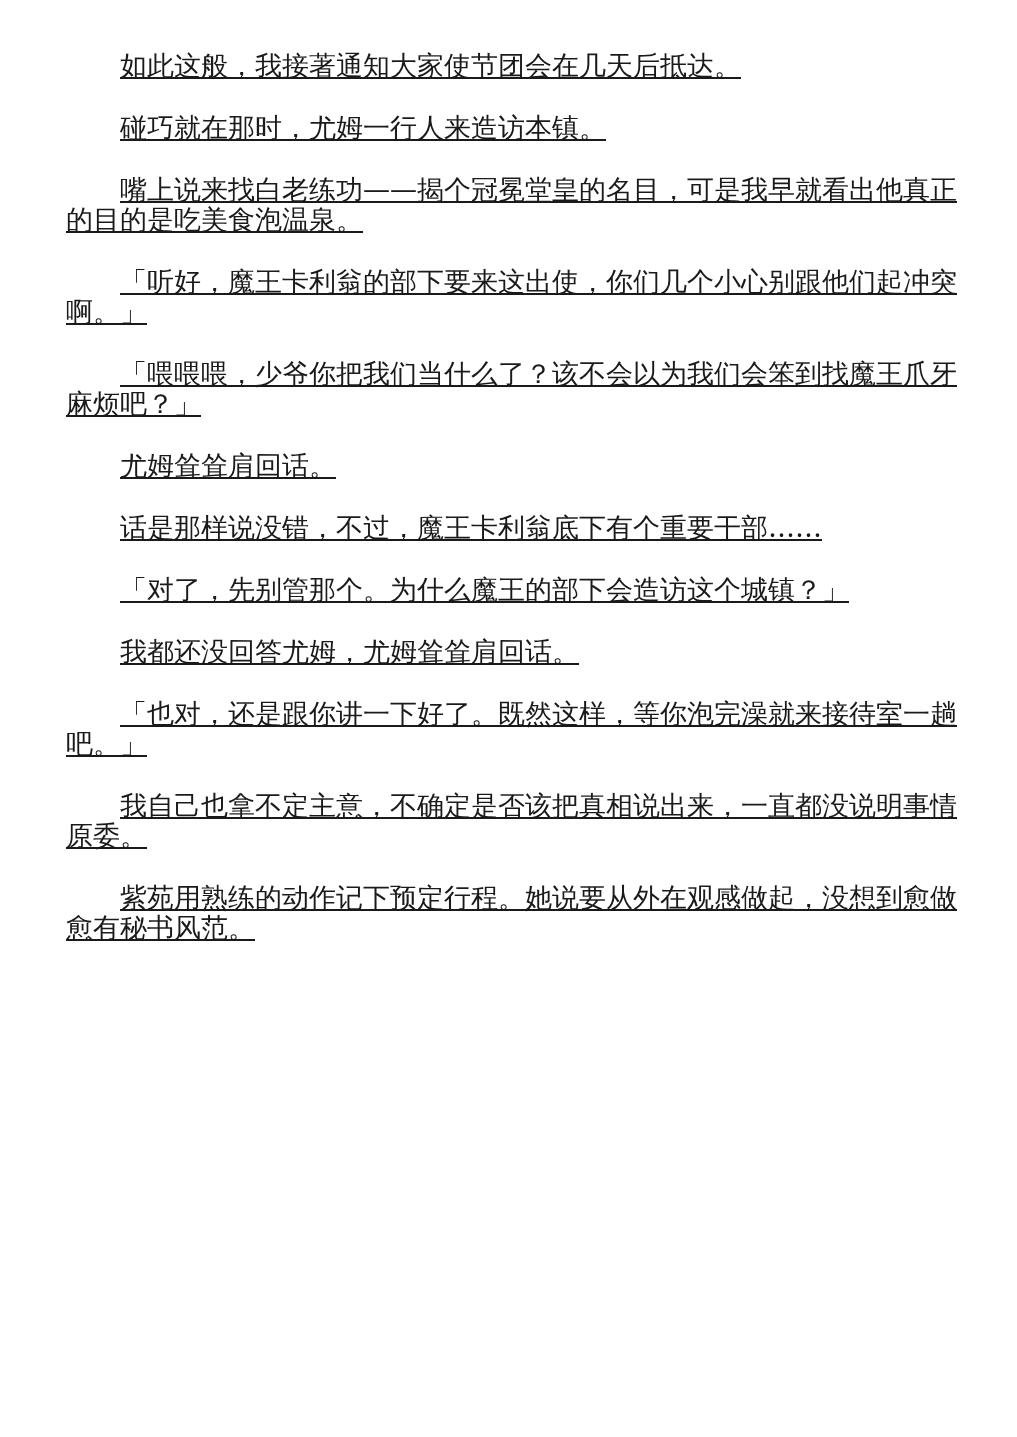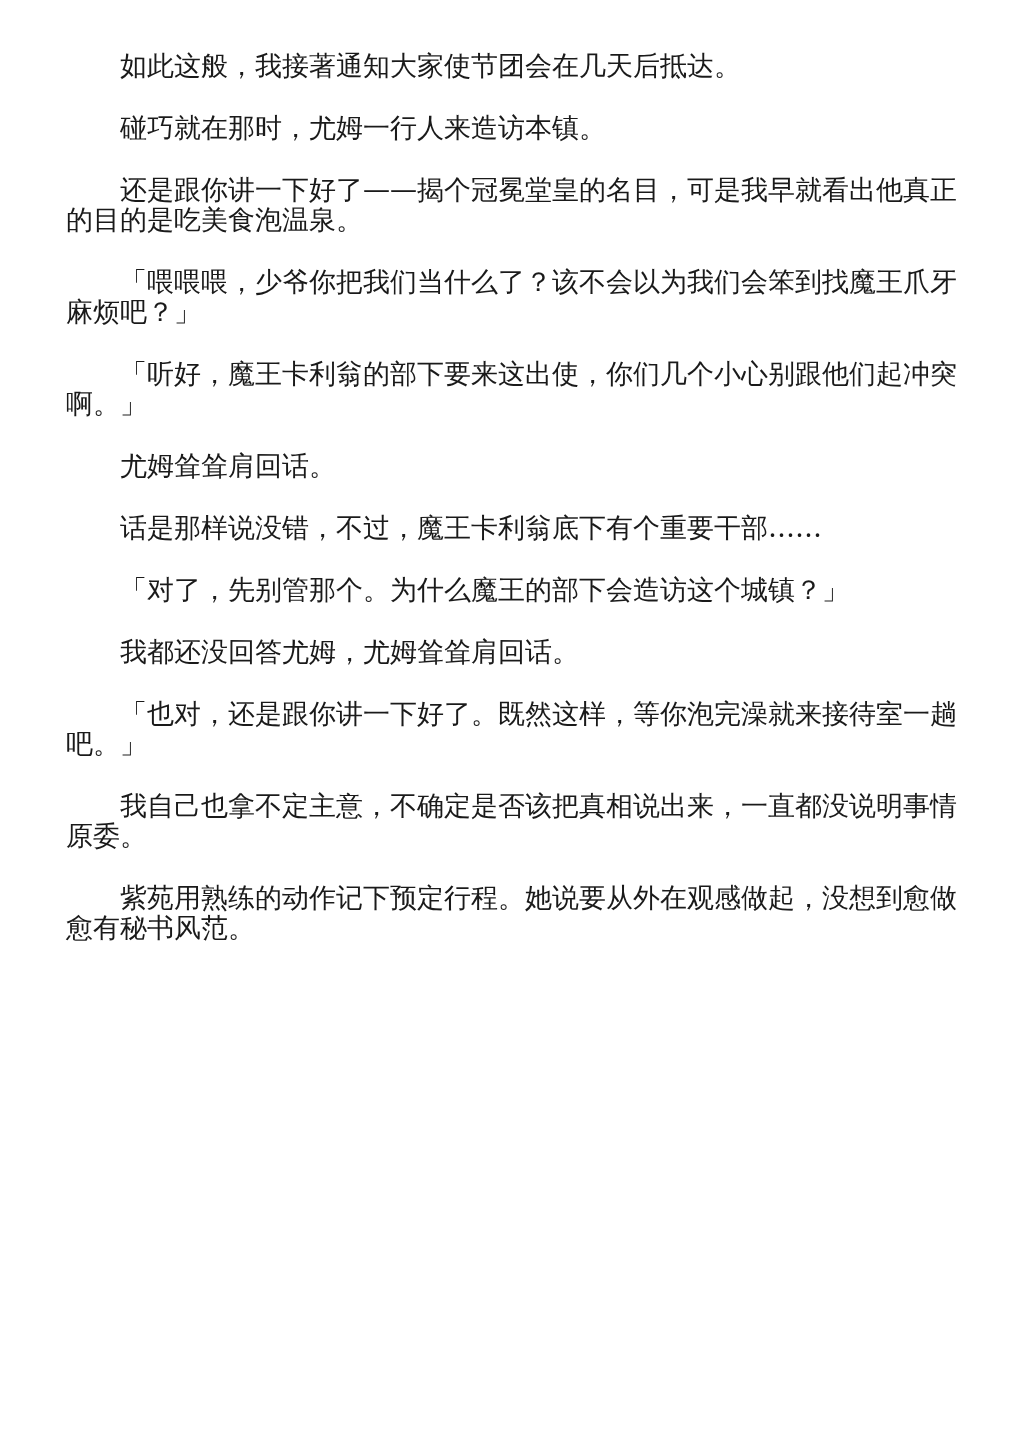--- a/index.html
+++ b/index.html
@@ -20,39 +20,40 @@
     box-sizing: border-box;
     width: 1017px;
     height: 1108px;
     padding: 51px 60px 40px 66px;
     background: var(--bg);
     color: var(--text);
     font-family: "DejaVu Serif", "Liberation Serif", serif;
     font-size: 27px;
     line-height: 30px;
     text-align: justify;
+    text-decoration: underline;
   }
   .para {
     margin: 0 0 32px 0;
     text-indent: 2em;
     word-break: break-all;
   }
   .para:last-child {
     margin-bottom: 12px;
   }
 </style>
 </head>
 <body>
 
 <div class="page">
   <p class="para">如此这般，我接著通知大家使节团会在几天后抵达。</p>
   <p class="para">碰巧就在那时，尤姆一行人来造访本镇。</p>
-  <p class="para">还是跟你讲一下好了——揭个冠冕堂皇的名目，可是我早就看出他真正的目的是吃美食泡温泉。</p>
+  <p class="para">嘴上说来找白老练功——揭个冠冕堂皇的名目，可是我早就看出他真正的目的是吃美食泡温泉。</p>
+  <p class="para">「听好，魔王卡利翁的部下要来这出使，你们几个小心别跟他们起冲突啊。」</p>
   <p class="para">「喂喂喂，少爷你把我们当什么了？该不会以为我们会笨到找魔王爪牙麻烦吧？」</p>
-  <p class="para">「听好，魔王卡利翁的部下要来这出使，你们几个小心别跟他们起冲突啊。」</p>
   <p class="para">尤姆耸耸肩回话。</p>
   <p class="para">话是那样说没错，不过，魔王卡利翁底下有个重要干部……</p>
   <p class="para">「对了，先别管那个。为什么魔王的部下会造访这个城镇？」</p>
   <p class="para">我都还没回答尤姆，尤姆耸耸肩回话。</p>
   <p class="para">「也对，还是跟你讲一下好了。既然这样，等你泡完澡就来接待室一趟吧。」</p>
   <p class="para">我自己也拿不定主意，不确定是否该把真相说出来，一直都没说明事情原委。</p>
   <p class="para">紫苑用熟练的动作记下预定行程。她说要从外在观感做起，没想到愈做愈有秘书风范。</p>
 </div>
 
 </body></html>

